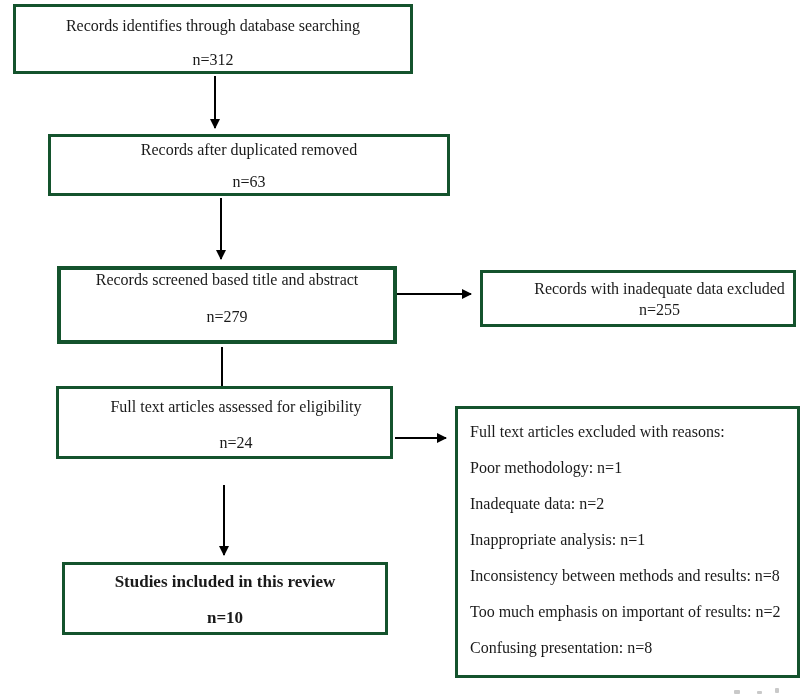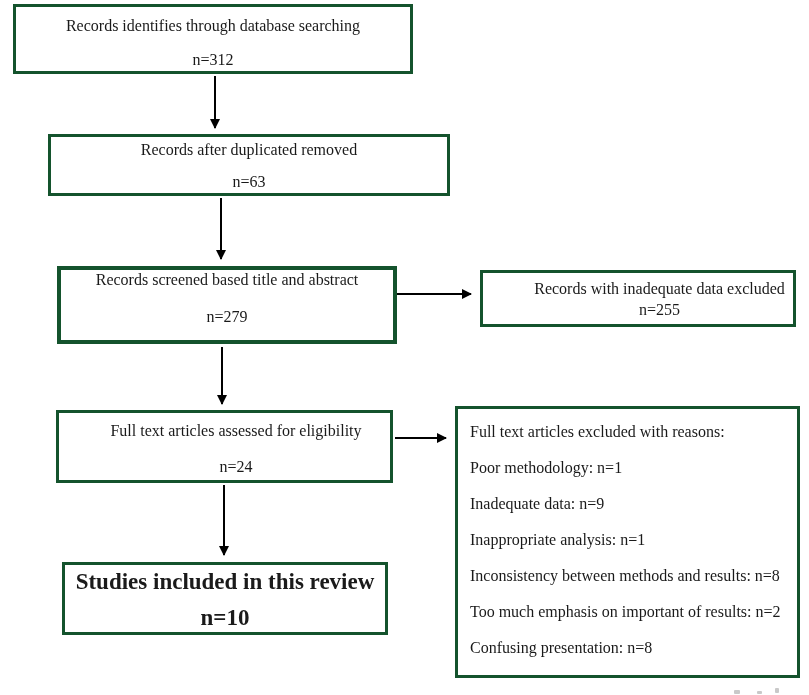--- a/index.html
+++ b/index.html
@@ -27,23 +27,23 @@
     text-align: center;
     font-size: 16px;
     line-height: 19px;
   }
   .box .label, .box .count { display: block; }
 
   #box-identification { left: 13px;  top: 4px;   width: 400px; height: 70px; padding-top: 9px;  row-gap: 15px; }
   #box-dedup          { left: 48px;  top: 134px; width: 402px; height: 62px; justify-content: center; row-gap: 13px; }
   #box-screened       { left: 49px;  top: 266px; width: 340px; height: 78px; row-gap: 18px; border-width: 4px; margin-left: 8px; }
   #box-excl-screen    { left: 480px; top: 270px; width: 316px; height: 57px; justify-content: center; row-gap: 2px; padding-left: 43px; }
-  #box-fulltext       { left: 56px;  top: 410px; width: 337px; height: 73px; padding-top: 8px;  row-gap: 17px; padding-left: 23px; }
+  #box-fulltext       { left: 56px;  top: 386px; width: 337px; height: 73px; padding-top: 8px;  row-gap: 17px; padding-left: 23px; }
   #box-included       { left: 62px;  top: 562px; width: 326px; height: 73px; padding-top: 7px;  row-gap: 17px;
-                        font-weight: bold; font-size: 23px; }
+                        font-weight: bold; font-size: 17px; }
   #box-excl-fulltext  {
     left: 455px; top: 406px; width: 345px; height: 272px;
     align-items: flex-start; text-align: left;
     padding: 5px 12px 0 12px; row-gap: 0;
     line-height: 36px;
   }
 
   #arrows {
     position: absolute;
     left: 0; top: 0;
@@ -100,21 +100,21 @@
   </div>
 
   <div class="box" id="box-fulltext">
     <span class="label">Full text articles assessed for eligibility</span>
     <span class="count">n=24</span>
   </div>
 
   <div class="box" id="box-excl-fulltext">
     <span class="label">Full text articles excluded with reasons:</span>
     <span class="label">Poor methodology: n=1</span>
-    <span class="label">Inadequate data: n=9</span>
+    <span class="label">Inadequate data: n=2</span>
     <span class="label">Inappropriate analysis: n=1</span>
     <span class="label">Inconsistency between methods and results: n=8</span>
     <span class="label">Too much emphasis on important of results: n=2</span>
     <span class="label">Confusing presentation: n=8</span>
   </div>
 
   <div class="box" id="box-included">
     <span class="label">Studies included in this review</span>
     <span class="count">n=10</span>
   </div>

